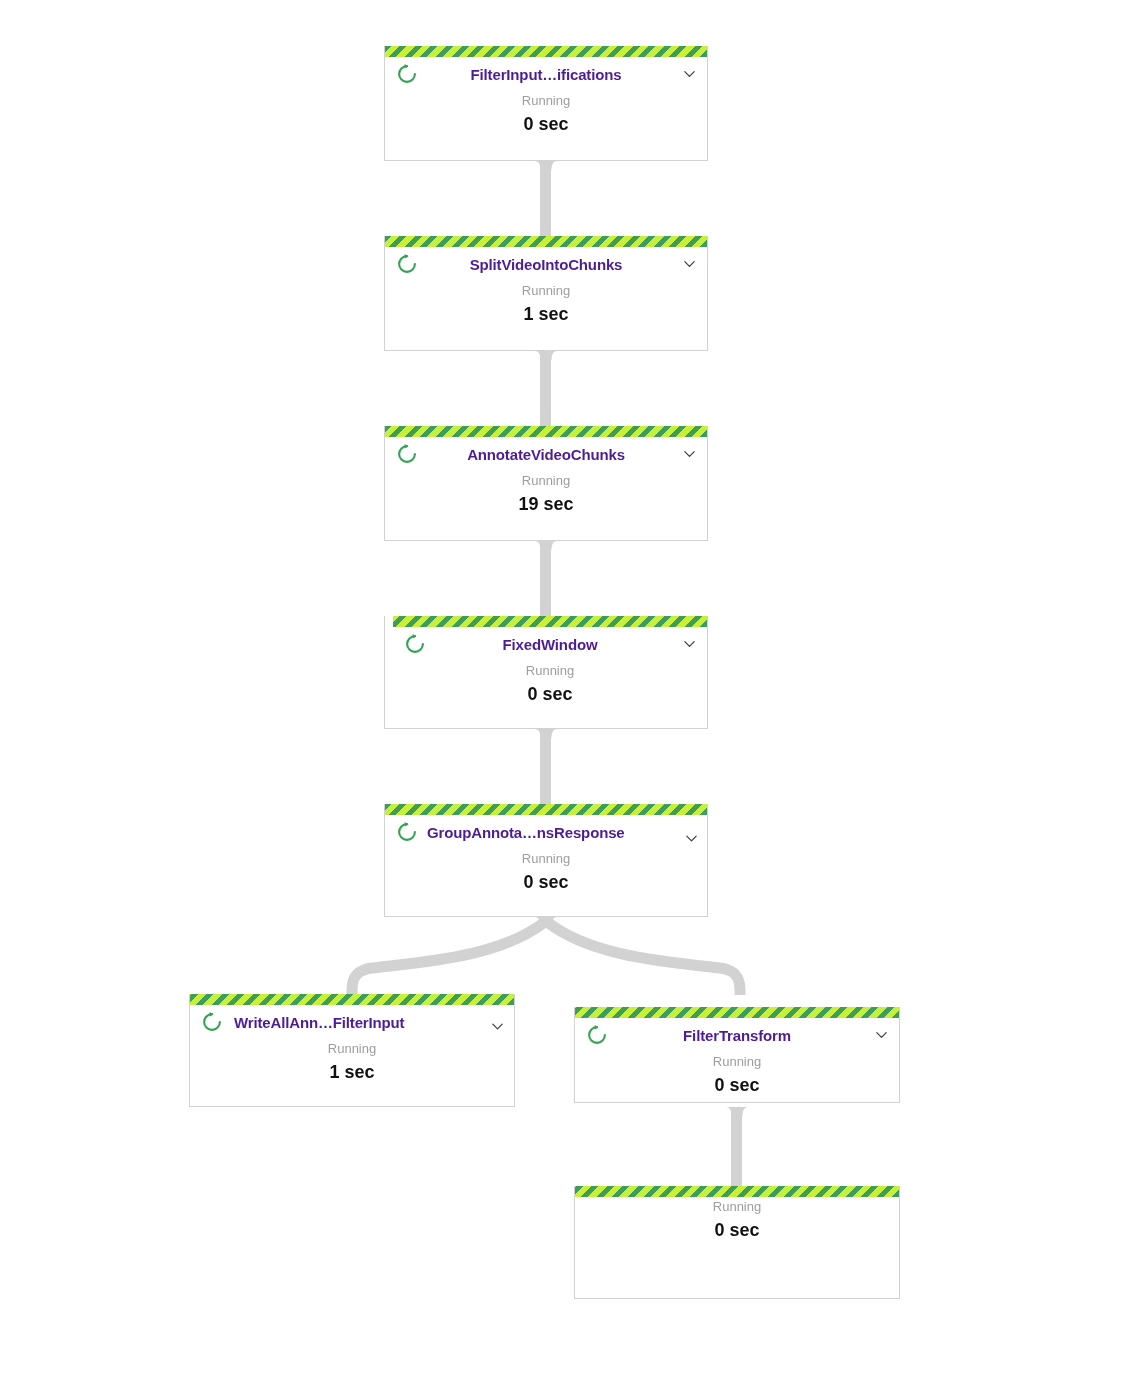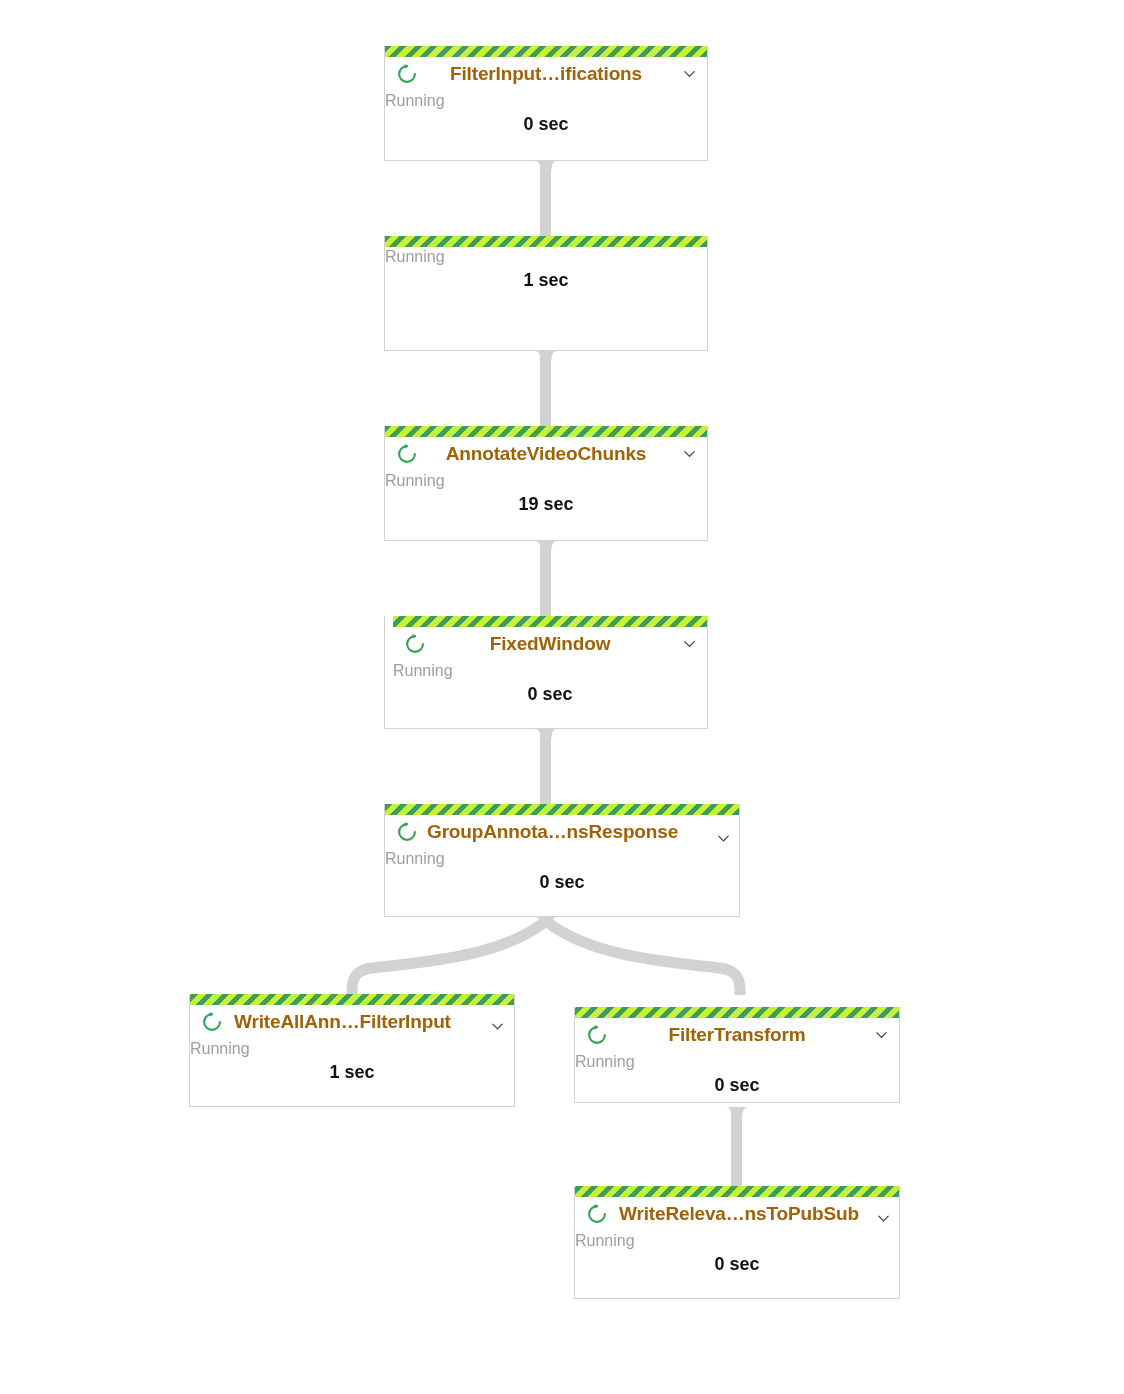--- a/index.html
+++ b/index.html
@@ -77,42 +77,42 @@
     position: absolute;
     left: 11px;
     top: 50%;
     transform: translateY(-50%);
     width: 22px;
     height: 22px;
     display: block;
   }
 
   .node-title {
-    font-size: 19px;
+    font-size: 15px;
     font-weight: bold;
-    color: #a16207;
+    color: #4c1d95;
     letter-spacing: -0.15px;
     white-space: nowrap;
     text-align: left;
     padding: 0 4px;
   }
 
   .chevron {
     position: absolute;
     right: 10px;
     top: 50%;
     transform: translateY(-50%);
     width: 15px;
     height: 15px;
     display: block;
   }
 
   .node-status {
-    text-align: left;
-    font-size: 16px;
+    text-align: center;
+    font-size: 13px;
     color: #9e9e9e;
     line-height: 22px;
     margin-top: -1px;
   }
 
   .node-time {
     text-align: center;
     font-size: 18px;
     font-weight: bold;
     color: #111111;
@@ -195,20 +195,34 @@
         </span>
       </div>
       <div class="node-status">Running</div>
       <div class="node-time">0 sec</div>
     </div>
   </div>
 
   <div class="node" style="left:384px; top:236px; width:324px; height:115px;">
     <div class="node-header-stripe"></div>
     <div class="node-body">
+      <div class="node-title-row">
+        <span class="status-icon">
+          <svg viewBox="0 0 24 24" width="22" height="22">
+            <path d="M12 3.4 A8.6 8.6 0 1 0 20.6 12" fill="none" stroke="#34a353" stroke-width="2.3" stroke-linecap="round"></path>
+            <path d="M9.4 1.2 L13.6 3.6 L9.7 6.1 Z" fill="#34a353"></path>
+          </svg>
+        </span>
+        <span class="node-title">SplitVideoIntoChunks</span>
+        <span class="chevron">
+          <svg viewBox="0 0 16 16" width="15" height="15">
+            <path d="M3 5.5 L8 10.5 L13 5.5" fill="none" stroke="#3c3c3c" stroke-width="1.3" stroke-linecap="round" stroke-linejoin="round"></path>
+          </svg>
+        </span>
+      </div>
       <div class="node-status">Running</div>
       <div class="node-time">1 sec</div>
     </div>
   </div>
 
   <div class="node" style="left:384px; top:426px; width:324px; height:115px;">
     <div class="node-header-stripe"></div>
     <div class="node-body">
       <div class="node-title-row">
         <span class="status-icon">
@@ -244,21 +258,21 @@
           <svg viewBox="0 0 16 16" width="15" height="15">
             <path d="M3 5.5 L8 10.5 L13 5.5" fill="none" stroke="#3c3c3c" stroke-width="1.3" stroke-linecap="round" stroke-linejoin="round"></path>
           </svg>
         </span>
       </div>
       <div class="node-status">Running</div>
       <div class="node-time">0 sec</div>
     </div>
   </div>
 
-  <div class="node wide-title" style="left:384px; top:804px; width:356px; height:113px;">
+  <div class="node wide-title" style="left:384px; top:804px; width:324px; height:113px;">
     <div class="node-header-stripe"></div>
     <div class="node-body">
       <div class="node-title-row">
         <span class="status-icon">
           <svg viewBox="0 0 24 24" width="22" height="22">
             <path d="M12 3.4 A8.6 8.6 0 1 0 20.6 12" fill="none" stroke="#34a353" stroke-width="2.3" stroke-linecap="round"></path>
             <path d="M9.4 1.2 L13.6 3.6 L9.7 6.1 Z" fill="#34a353"></path>
           </svg>
         </span>
         <span class="node-title" style="position:absolute; left:38px;">GroupAnnota…nsResponse</span>
@@ -313,32 +327,18 @@
         </span>
       </div>
       <div class="node-status">Running</div>
       <div class="node-time">0 sec</div>
     </div>
   </div>
 
   <div class="node wide-title" style="left:574px; top:1186px; width:326px; height:113px;">
     <div class="node-header-stripe"></div>
     <div class="node-body">
-      <div class="node-title-row">
-        <span class="status-icon">
-          <svg viewBox="0 0 24 24" width="22" height="22">
-            <path d="M12 3.4 A8.6 8.6 0 1 0 20.6 12" fill="none" stroke="#34a353" stroke-width="2.3" stroke-linecap="round"></path>
-            <path d="M9.4 1.2 L13.6 3.6 L9.7 6.1 Z" fill="#34a353"></path>
-          </svg>
-        </span>
-        <span class="node-title" style="position:absolute; left:40px;">WriteReleva…nsToPubSub</span>
-        <span class="chevron" style="right:8px; top:14px; transform:none;">
-          <svg viewBox="0 0 16 16" width="15" height="15">
-            <path d="M3 5.5 L8 10.5 L13 5.5" fill="none" stroke="#3c3c3c" stroke-width="1.3" stroke-linecap="round" stroke-linejoin="round"></path>
-          </svg>
-        </span>
-      </div>
       <div class="node-status">Running</div>
       <div class="node-time">0 sec</div>
     </div>
   </div>
 
 </div>
 
 </body></html>

